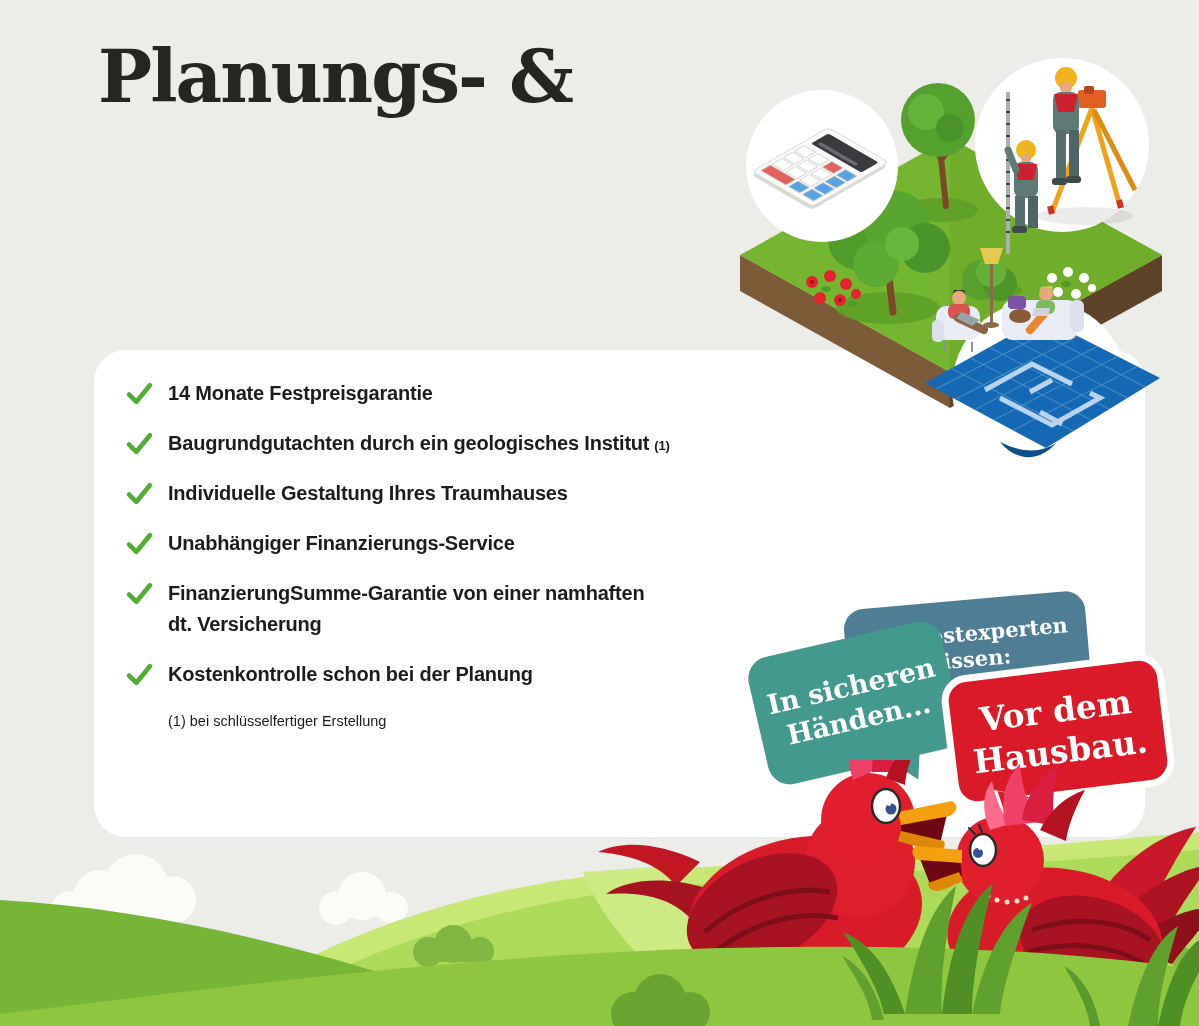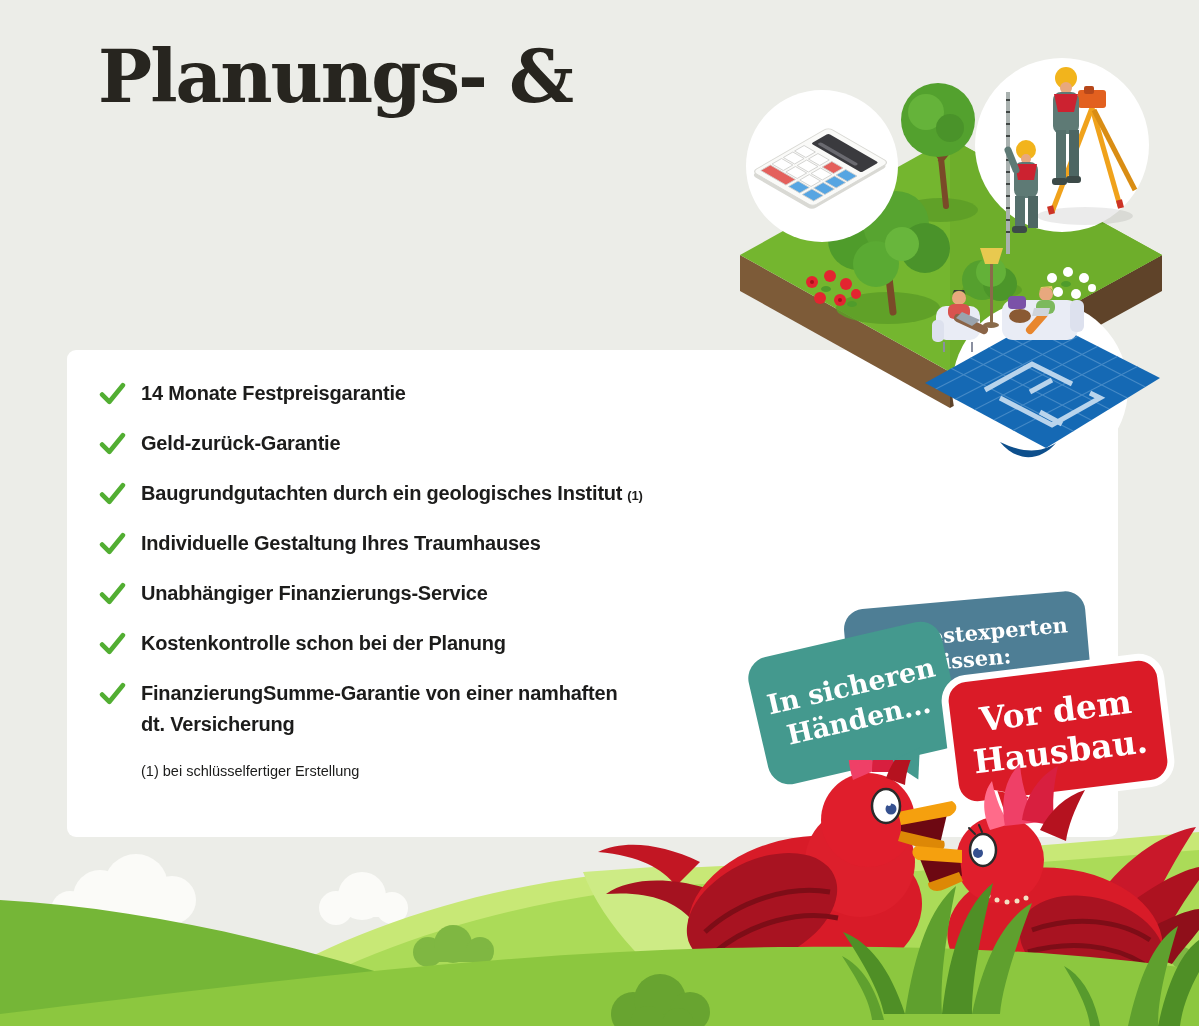--- a/index.html
+++ b/index.html
@@ -6,22 +6,22 @@
   .stage{position:relative;width:1199px;height:1026px;overflow:hidden;
          background:var(--bg,#ecede8);font-family:"Liberation Sans",sans-serif;padding-left:20px;}
 
   
   .title{position:absolute;left:98px;top:34px;
          font-family:"DejaVu Serif",serif;font-weight:700;
          font-size:72px;line-height:86px;letter-spacing:-2px;
          color:var(--title-color,#27251f);}
 
   
-  .card{position:absolute;left:67px;top:350px;width:1051px;height:487px;
-        background:#ffffff;border-radius:9px;}
+  .card{position:absolute;left:94px;top:350px;width:1051px;height:487px;
+        background:#ffffff;border-radius:32px;}
   .card-inner{position:absolute;left:32px;top:28px;right:30px;}
   .check-list{list-style:none;margin:0;padding:0;}
   .check-row{display:flex;align-items:flex-start;gap:15px;margin:0 0 17px 0;}
   .check-icon{flex:0 0 auto;width:27px;height:27px;margin-top:2px;color:var(--check,#52ae32);}
   .check-cell{font-weight:700;font-size:20px;line-height:31px;
               color:var(--text-color,#1c1c1b);letter-spacing:-0.2px;}
   .check-cell .t{white-space:pre-line;}
   .check-note{font-size:13px;margin-left:5px;}
   .footnote{margin:21px 0 0 42px;font-size:14.5px;font-weight:400;
             color:var(--text-color,#1c1c1b);}
@@ -63,52 +63,46 @@
         <li class="check-row">
           <svg class="check-icon" viewBox="0 0 26 26">
               <polyline points="3,14 10,21 23,5" fill="none" stroke="currentColor" stroke-width="4.5" stroke-linecap="round" stroke-linejoin="round"></polyline>
             </svg>
           <span class="check-cell"><span class="t">14 Monate Festpreisgarantie</span><span class="check-note"></span></span>
         </li>
         <li class="check-row">
           <svg class="check-icon" viewBox="0 0 26 26">
               <polyline points="3,14 10,21 23,5" fill="none" stroke="currentColor" stroke-width="4.5" stroke-linecap="round" stroke-linejoin="round"></polyline>
             </svg>
-          <span class="check-cell"><span class="t">Geld-zurück-Garantie</span><span class="check-note"></span></span>
-        </li>
-        <li class="check-row">
-          <svg class="check-icon" viewBox="0 0 26 26">
-              <polyline points="3,14 10,21 23,5" fill="none" stroke="currentColor" stroke-width="4.5" stroke-linecap="round" stroke-linejoin="round"></polyline>
-            </svg>
           <span class="check-cell"><span class="t">Baugrundgutachten durch ein geologisches Institut</span><span class="check-note">(1)</span></span>
         </li>
         <li class="check-row">
           <svg class="check-icon" viewBox="0 0 26 26">
               <polyline points="3,14 10,21 23,5" fill="none" stroke="currentColor" stroke-width="4.5" stroke-linecap="round" stroke-linejoin="round"></polyline>
             </svg>
           <span class="check-cell"><span class="t">Individuelle Gestaltung Ihres Traumhauses</span><span class="check-note"></span></span>
         </li>
         <li class="check-row">
           <svg class="check-icon" viewBox="0 0 26 26">
               <polyline points="3,14 10,21 23,5" fill="none" stroke="currentColor" stroke-width="4.5" stroke-linecap="round" stroke-linejoin="round"></polyline>
             </svg>
           <span class="check-cell"><span class="t">Unabhängiger Finanzierungs-Service</span><span class="check-note"></span></span>
-        </li>
-        <li class="check-row">
-          <svg class="check-icon" viewBox="0 0 26 26">
-              <polyline points="3,14 10,21 23,5" fill="none" stroke="currentColor" stroke-width="4.5" stroke-linecap="round" stroke-linejoin="round"></polyline>
-            </svg>
-          <span class="check-cell"><span class="t">Kostenkontrolle schon bei der Planung</span><span class="check-note"></span></span>
         </li>
         <li class="check-row">
           <svg class="check-icon" viewBox="0 0 26 26">
               <polyline points="3,14 10,21 23,5" fill="none" stroke="currentColor" stroke-width="4.5" stroke-linecap="round" stroke-linejoin="round"></polyline>
             </svg>
           <span class="check-cell"><span class="t">FinanzierungSumme-Garantie von einer namhaften
 dt. Versicherung</span><span class="check-note"></span></span>
+        </li>
+        <li class="check-row">
+          <svg class="check-icon" viewBox="0 0 26 26">
+              <polyline points="3,14 10,21 23,5" fill="none" stroke="currentColor" stroke-width="4.5" stroke-linecap="round" stroke-linejoin="round"></polyline>
+            </svg>
+          <span class="check-cell"><span class="t">Kostenkontrolle schon bei der Planung</span><span class="check-note"></span></span>
         </li>
       </ul>
       <div class="footnote">(1) bei schlüsselfertiger Erstellung</div>
     </div>
   </div>
 
   <svg class="illus-top" viewBox="730 40 469 462">
 
     <g>
       <polygon points="740,255 950,372 950,408 740,291" fill="#7d5b38"></polygon>

